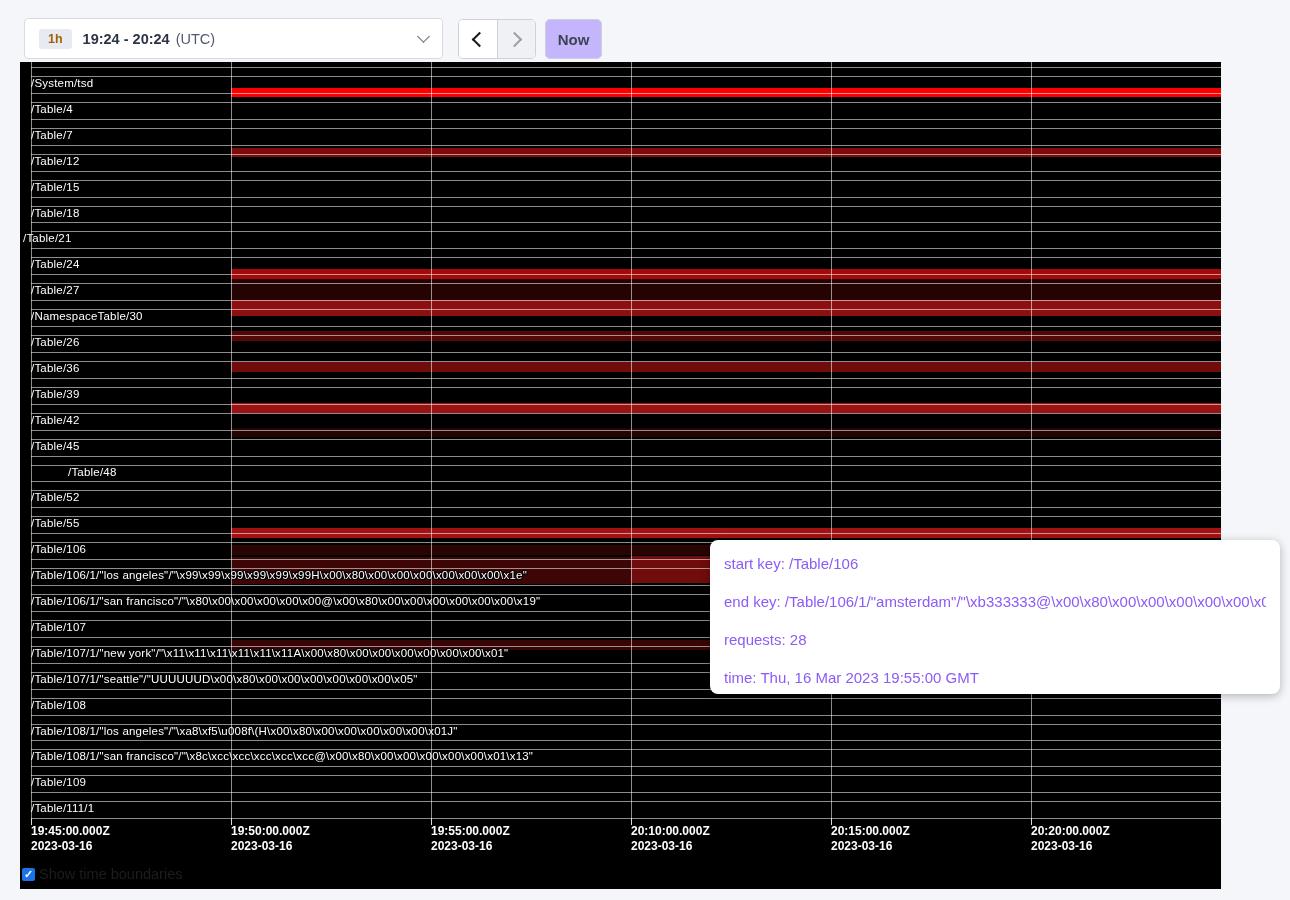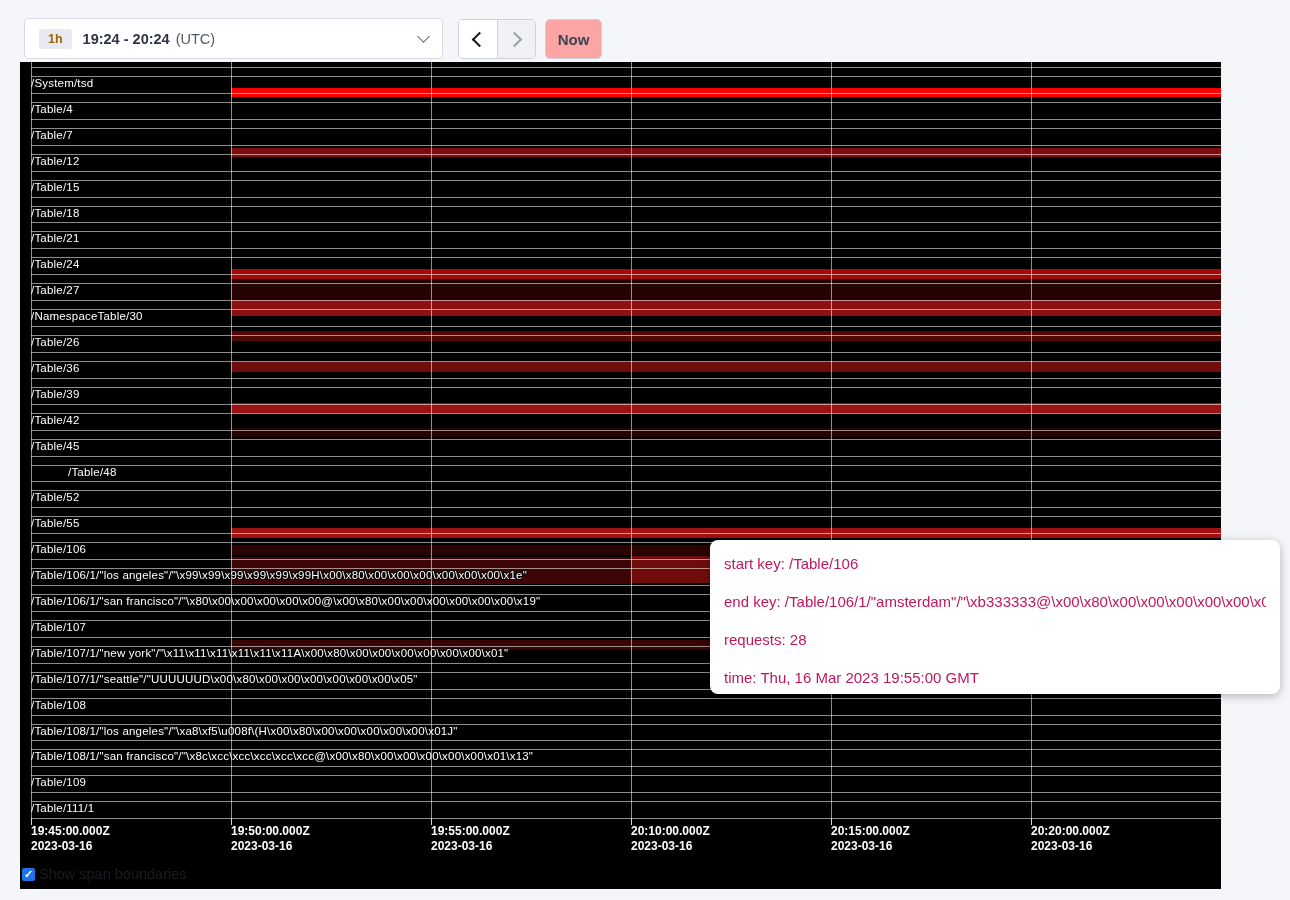--- a/index.html
+++ b/index.html
@@ -33,21 +33,21 @@
     display:flex;overflow:hidden;box-sizing:border-box;
   }
   .nav-btn{flex:1;display:flex;align-items:center;justify-content:center;cursor:pointer;}
   .nav-btn.prev{background:#ffffff;border-right:1px solid #cdd1d9;}
   .nav-btn.next{background:#f0f1f4;}
   .chev{width:9px;height:9px;border-style:solid;border-color:#15181d;border-width:0 2.6px 2.6px 0;}
   .chev.left{transform:rotate(135deg);margin-left:4px;}
   .chev.right{border-color:#9aa0ab;transform:rotate(-45deg);margin-right:4px;}
   .now-btn{
     position:absolute;left:545px;top:19px;width:57px;height:40px;
-    background:#fca5a5;border:1px solid #cdd1d9;border-radius:5px;
+    background:#c4b5fd;border:1px solid #cdd1d9;border-radius:5px;
     display:flex;align-items:center;justify-content:center;
     font-size:15px;font-weight:700;color:#3c4454;cursor:pointer;box-sizing:border-box;
   }
   
   #map{
     position:absolute;left:20px;top:62px;width:1201px;height:827px;
     background:#000;overflow:hidden;cursor:crosshair;
   }
   .band{position:absolute;}
   .hline{position:absolute;left:11px;width:1190px;height:1px;background:rgba(255,255,255,0.55);}
@@ -58,21 +58,21 @@
     text-shadow:-1px 0 0 #000,1px 0 0 #000,0 -1px 0 #000,0 1px 0 #000,1px 1px 0 #000,-1px -1px 0 #000;
     letter-spacing:0.2px;
   }
   .axislabel{position:absolute;color:#fff;font-size:12px;font-weight:700;line-height:15px;white-space:nowrap;}
   .axislabel span{display:block;}
   
   .tooltip{
     position:absolute;left:710px;top:540px;width:570px;height:154px;
     background:#ffffff;border-radius:8px;box-shadow:0 2px 10px rgba(0,0,0,0.28);
     padding:13px 14px 0 14px;box-sizing:border-box;z-index:10;
-    font-size:15px;color:#be185d;
+    font-size:15px;color:#8b5cf6;
   }
   .tooltip .tline{height:22px;line-height:22px;margin-bottom:16px;white-space:nowrap;overflow:hidden;}
   
   .footer{position:absolute;left:22px;top:866px;display:flex;align-items:center;}
   .checkbox{
     width:13px;height:13px;background:#1a73e8;border-radius:2px;
     display:flex;align-items:center;justify-content:center;cursor:pointer;
   }
   .checkbox .mark{color:#fff;font-size:11px;font-weight:700;line-height:13px;}
   .cb-label{margin-left:4px;font-size:14.5px;color:#1b1d21;}
@@ -126,21 +126,21 @@
     <div class="hline" style="top: 91.7px;"></div>
     <div class="rowlabel" style="left: 11px; top: 92.7px;">/Table/12</div>
     <div class="hline" style="top: 108.6px;"></div>
     <div class="hline" style="top: 117.6px;"></div>
     <div class="rowlabel" style="left: 11px; top: 118.6px;">/Table/15</div>
     <div class="hline" style="top: 134.5px;"></div>
     <div class="hline" style="top: 143.5px;"></div>
     <div class="rowlabel" style="left: 11px; top: 144.5px;">/Table/18</div>
     <div class="hline" style="top: 160.4px;"></div>
     <div class="hline" style="top: 169.4px;"></div>
-    <div class="rowlabel" style="left: 11px; top: 170.4px;">/Table/21</div>
+    <div class="rowlabel" style="left: 3px; top: 170.4px;">/Table/21</div>
     <div class="hline" style="top: 186.3px;"></div>
     <div class="hline" style="top: 195.3px;"></div>
     <div class="rowlabel" style="left: 11px; top: 196.3px;">/Table/24</div>
     <div class="hline" style="top: 212.2px;"></div>
     <div class="hline" style="top: 221.2px;"></div>
     <div class="rowlabel" style="left: 11px; top: 222.2px;">/Table/27</div>
     <div class="hline" style="top: 238.1px;"></div>
     <div class="hline" style="top: 247.1px;"></div>
     <div class="rowlabel" style="left: 11px; top: 248.1px;">/NamespaceTable/30</div>
     <div class="hline" style="top: 264px;"></div>
@@ -243,14 +243,14 @@
   <div class="tline">start key: /Table/106</div>
   <div class="tline">end key: /Table/106/1/"amsterdam"/"\xb333333@\x00\x80\x00\x00\x00\x00\x00\x00#"</div>
   <div class="tline">requests: 28</div>
   <div class="tline">time: Thu, 16 Mar 2023 19:55:00 GMT</div>
 </div>
 
 <div class="footer">
   <span class="checkbox">
     <span class="mark">✓</span>
   </span>
-  <span class="cb-label">Show span boundaries</span>
+  <span class="cb-label">Show time boundaries</span>
 </div>
 
 </body></html>

